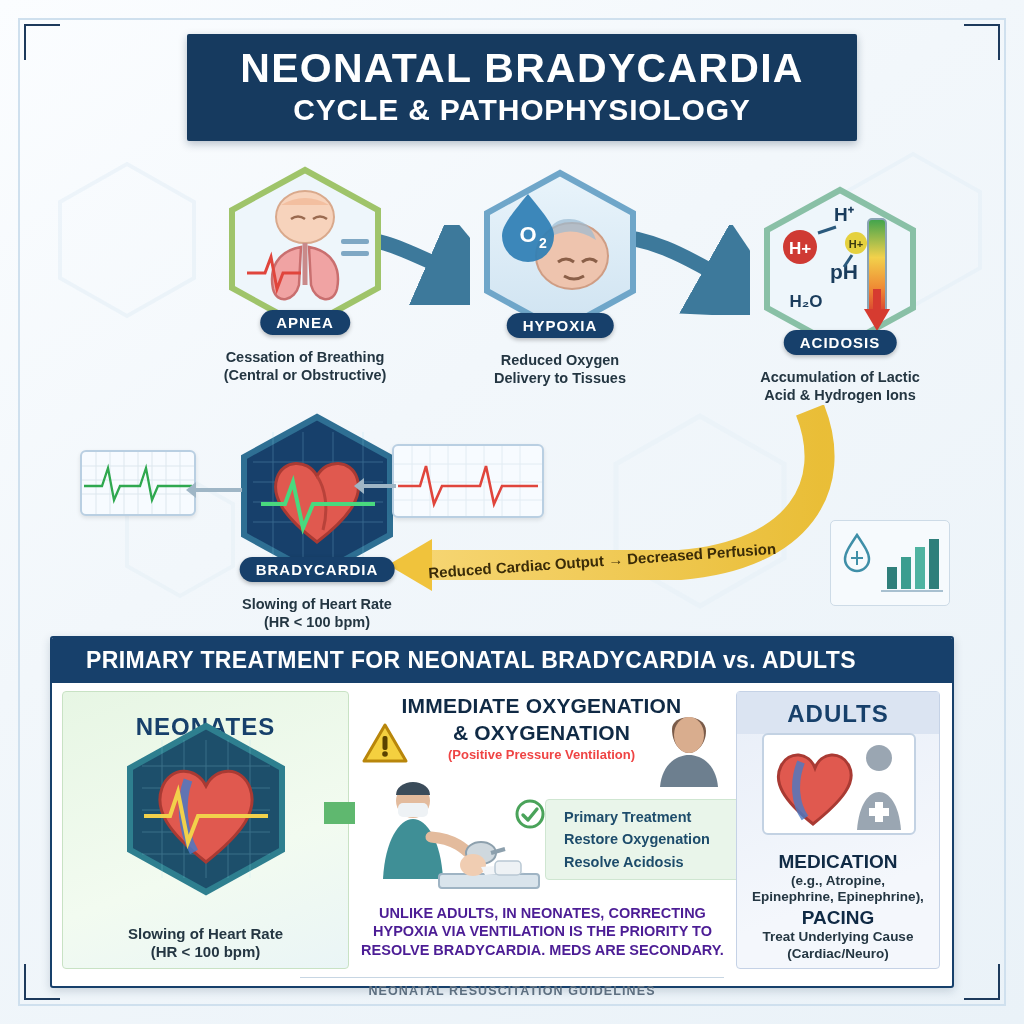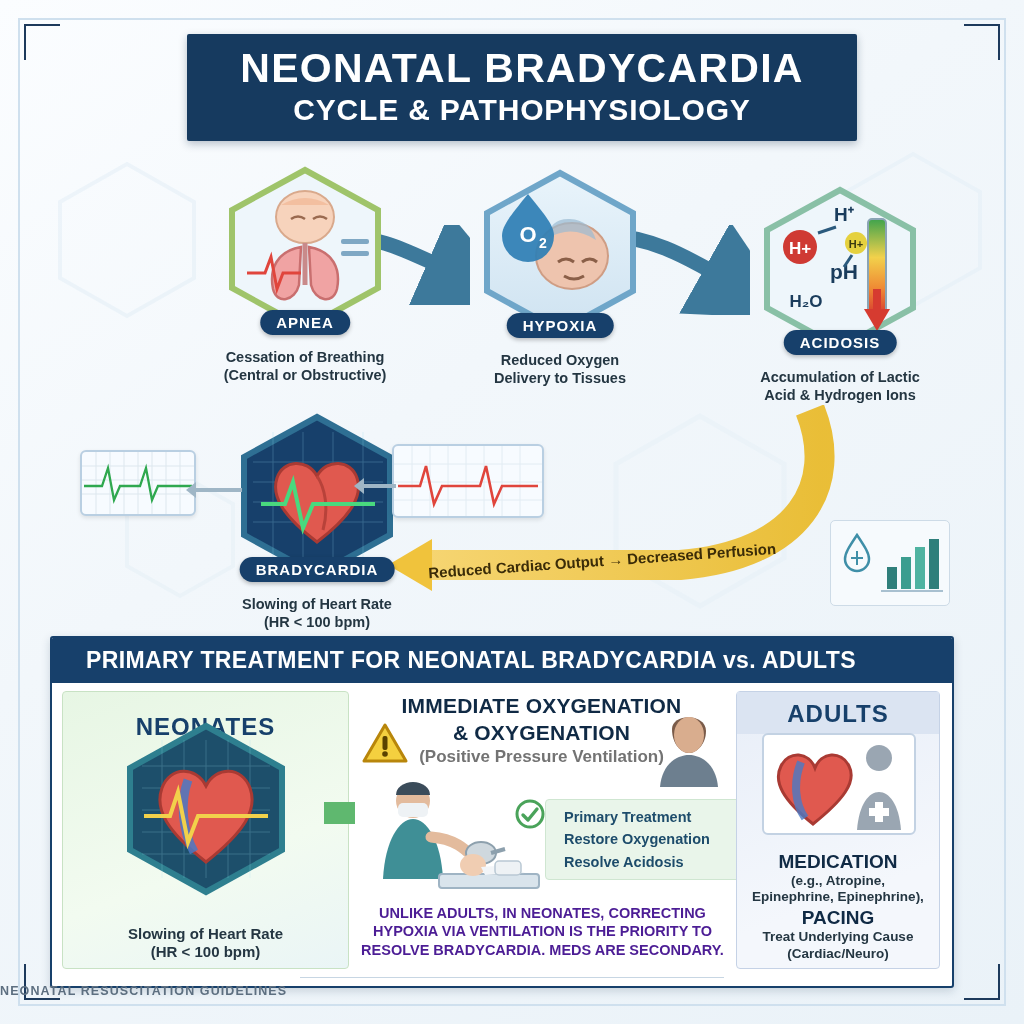--- a/index.html
+++ b/index.html
@@ -120,21 +120,21 @@
   .col-title.adults{background:#dbe4f2;margin:0 0 0 0;padding:8px 0 6px 0;}
   .neonate-caption{
     position:absolute;left:0;right:0;bottom:6px;text-align:center;
     font-size:15px;font-weight:bold;color:#243642;line-height:1.25;white-space:pre-line;
   }
   .mid-title{
     text-align:center;font-size:21px;font-weight:bold;color:#102a45;
     line-height:1.08;letter-spacing:.2px;margin-top:4px;
   }
   .mid-sub{
-    text-align:center;font-size:17px;font-weight:bold;color:#737373;margin-top:3px;
+    text-align:center;font-size:13px;font-weight:bold;color:#ef4444;margin-top:3px;
   }
   .bullets{
     position:absolute;left:190px;top:108px;width:180px;
     background:#e9f5ea;border:1px solid #cfe6d1;border-radius:4px;
     padding:6px 18px;
   }
   .bullet{
     font-size:14.5px;font-weight:bold;color:#1d4c6b;line-height:1.55;
   }
   .mid-note{
@@ -143,21 +143,21 @@
     white-space:pre-line;
   }
   .adults-body{
     position:absolute;left:0;right:0;bottom:6px;text-align:center;
     font-size:15px;color:#243642;line-height:1.22;
   }
   .adults-body .big{font-size:19px;font-weight:bold;color:#102a45;display:block;}
   .adults-body .small{font-size:13.5px;font-weight:bold;display:block;white-space:pre-line;}
 
   .footer{
-    position:absolute;left:0;right:0;bottom:26px;
+    position:absolute;left:0;right:0;bottom:26px;text-align:center;
     font-size:12.5px;letter-spacing:1.1px;color:#5d6f80;font-weight:bold;
   }
   .footer-rule{
     position:absolute;left:300px;right:300px;bottom:46px;height:1px;background:#c7d6e3;
   }
   
   .mini-chart{
     position:absolute;left:830px;top:520px;width:118px;height:84px;
     background:#f6fafd;border:1px solid #cddbe7;border-radius:5px;
   }

